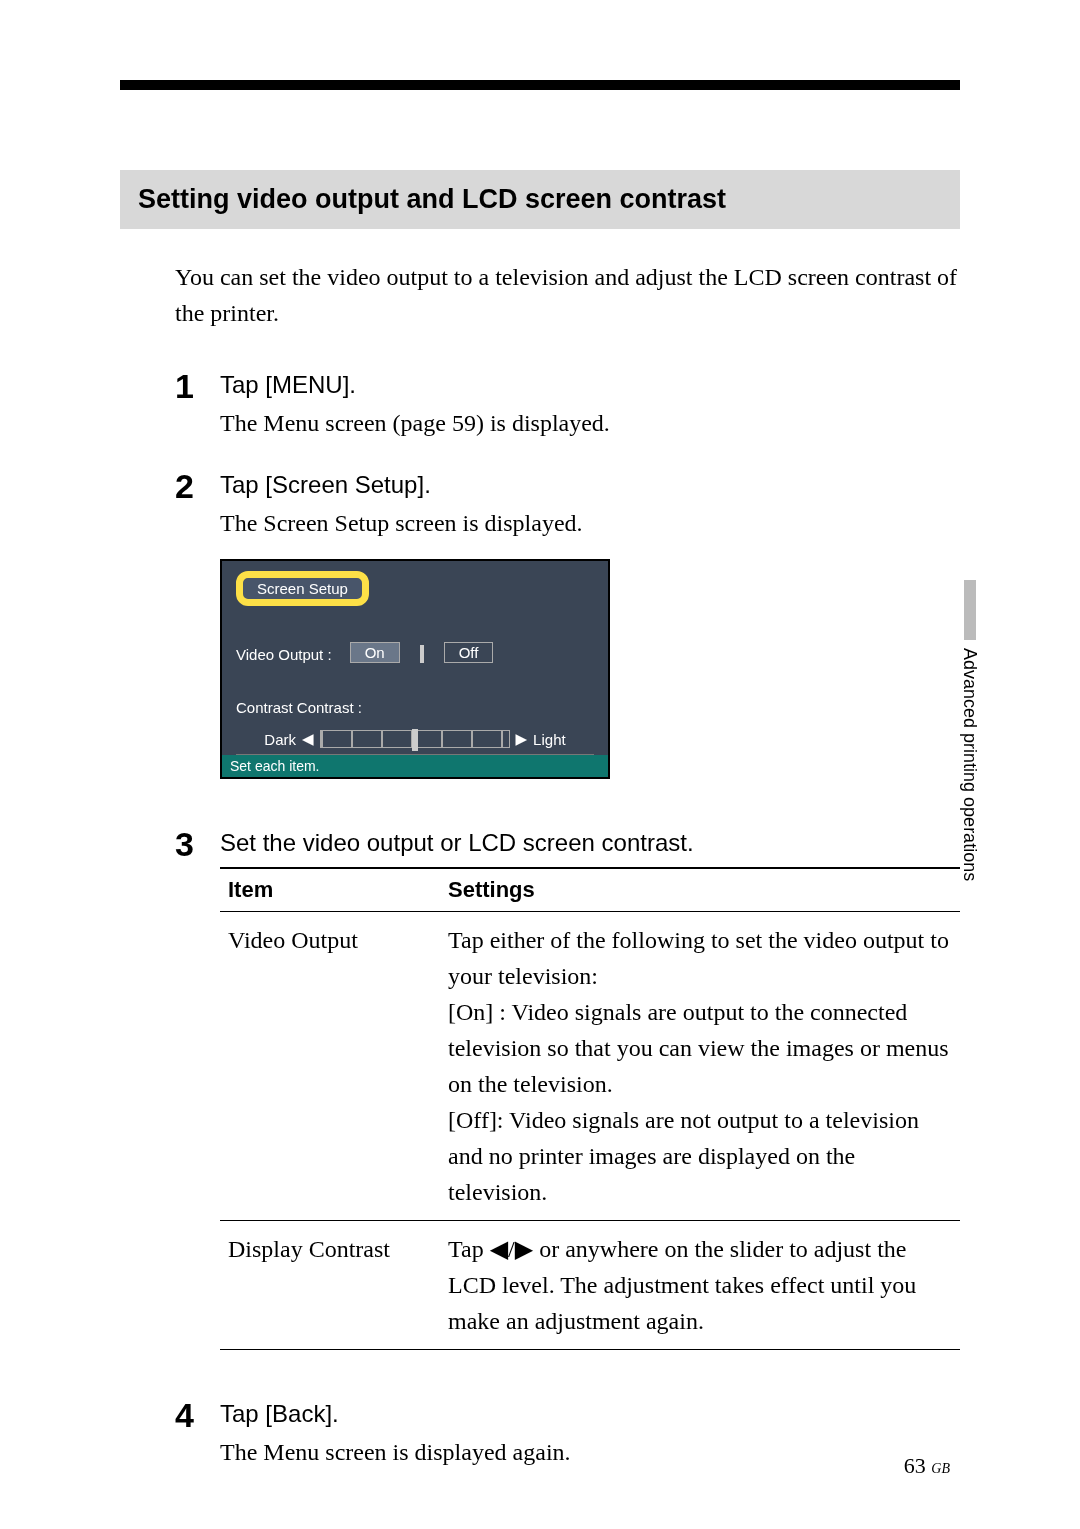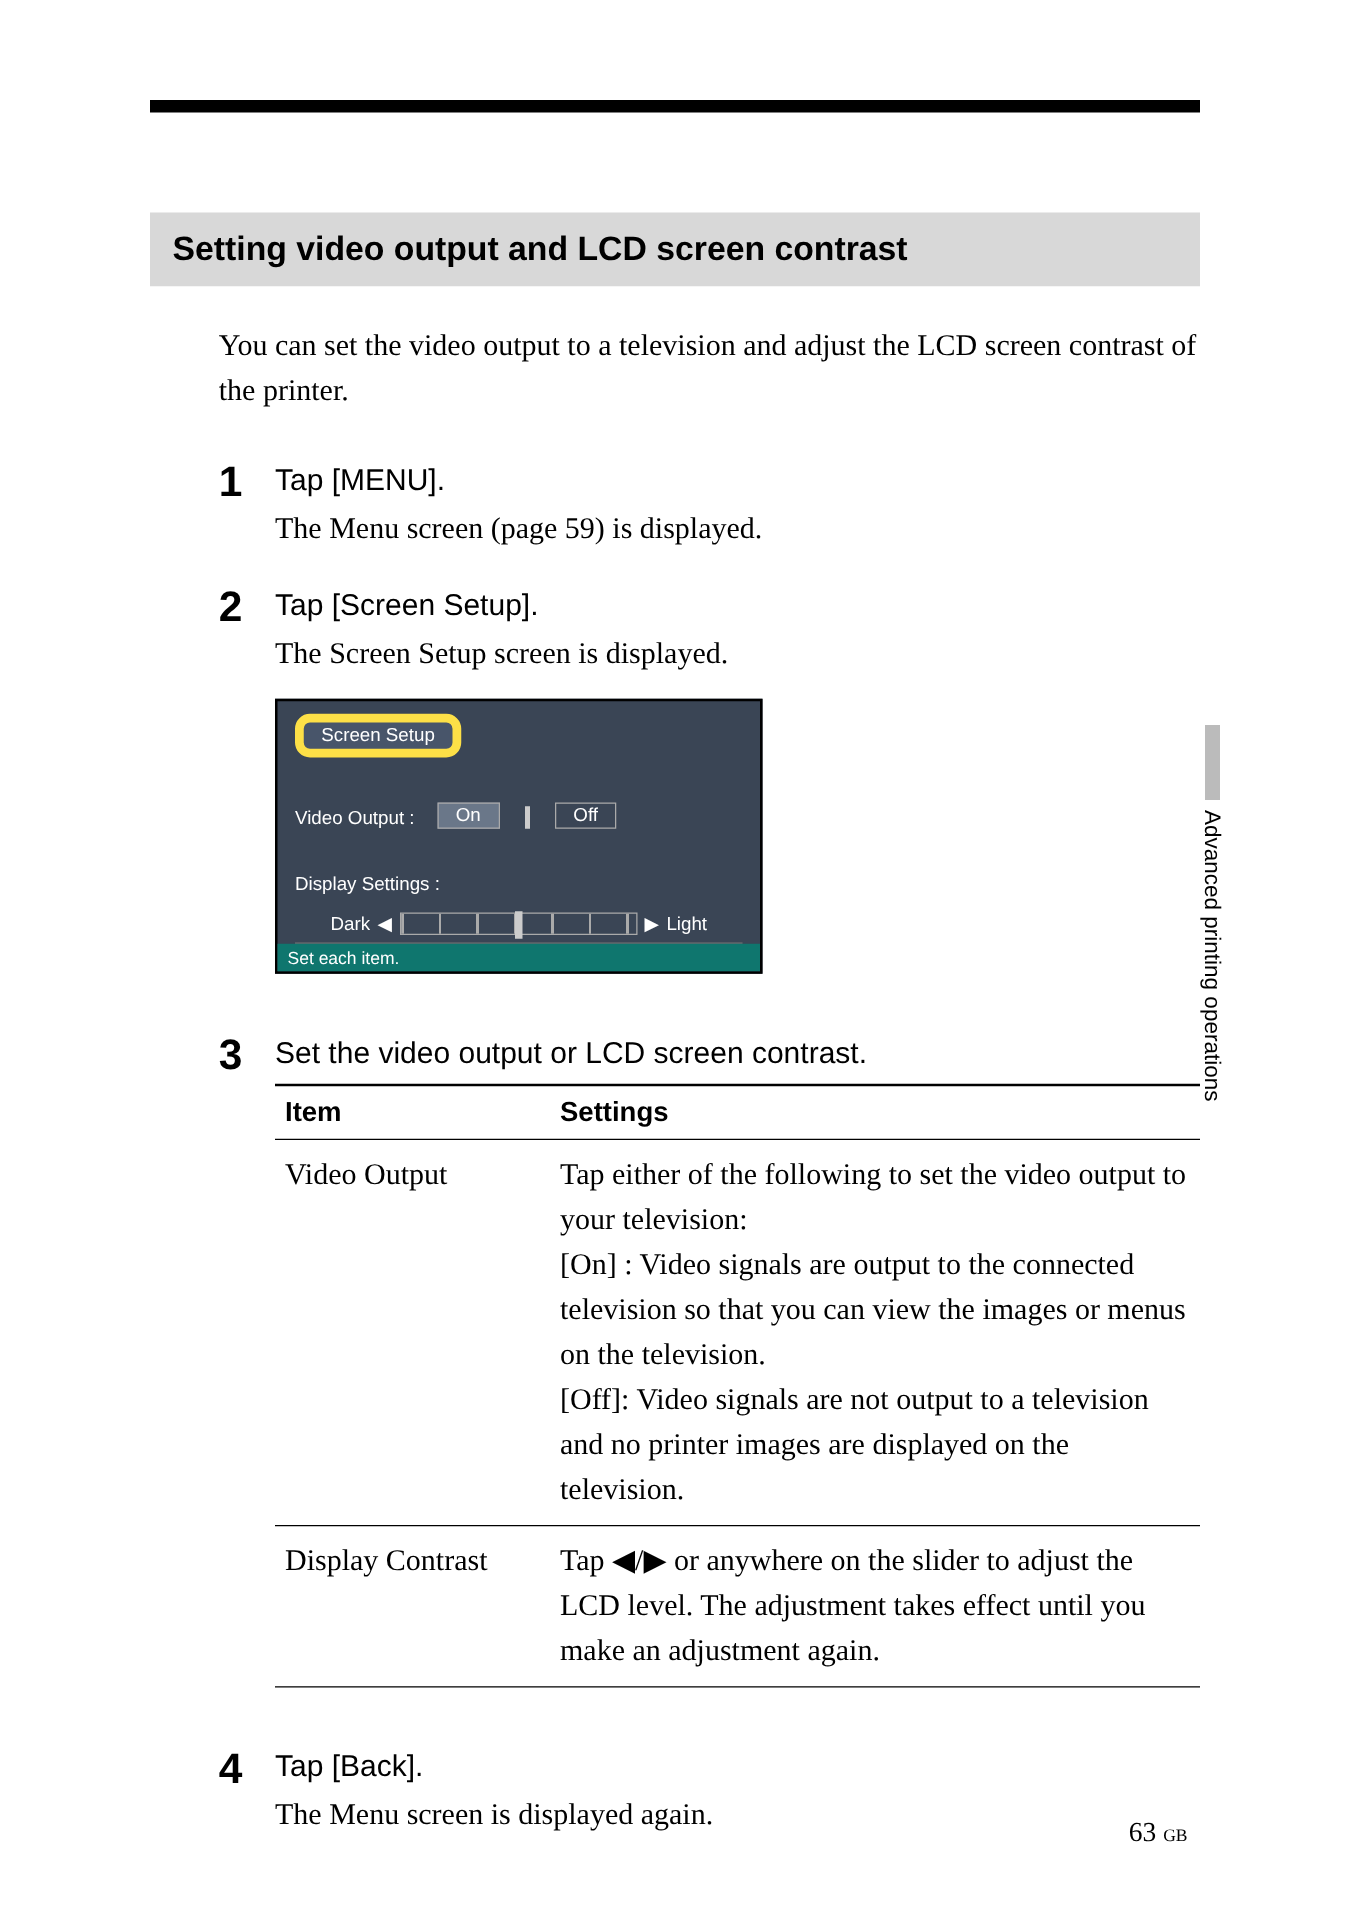--- a/index.html
+++ b/index.html
@@ -168,21 +168,21 @@
     font-family: Verdana, Arial, sans-serif;
     font-size: 18px;
   }
   .page-num {
     position: absolute;
     bottom: 50px;
     right: 130px;
     font-family: Georgia, 'Times New Roman', serif;
     font-size: 22px;
   }
-  .page-num .gb { font-size: 14px; }
+  .page-num .gb { font-size: 14px; font-style: italic; }
   .arrow { font-family: Arial, sans-serif; }
 </style>
 </head>
 <body>
 
 <div class="page">
   <div class="top-divider"></div>
 
   <div class="section-heading">Setting video output and LCD screen contrast</div>
 
@@ -204,21 +204,21 @@
 
       <div class="screen-mock">
         <div class="screen-inner">
           <span class="screen-tab">Screen Setup</span>
           <div class="video-row">
             <span>Video Output :</span>
             <span class="toggle-btn selected">On</span>
             <span class="divider-bar"></span>
             <span class="toggle-btn">Off</span>
           </div>
-          <div class="contrast-label">Display Settings :</div>
+          <div class="contrast-label">Contrast Contrast :</div>
           <div class="slider-row">
             <span>Dark</span>
             <span class="arrow">◀</span>
             <div class="slider-track">
               <div class="slider-thumb"></div>
             </div>
             <span class="arrow">▶</span>
             <span>Light</span>
           </div>
           <div class="hr-thin"></div>

